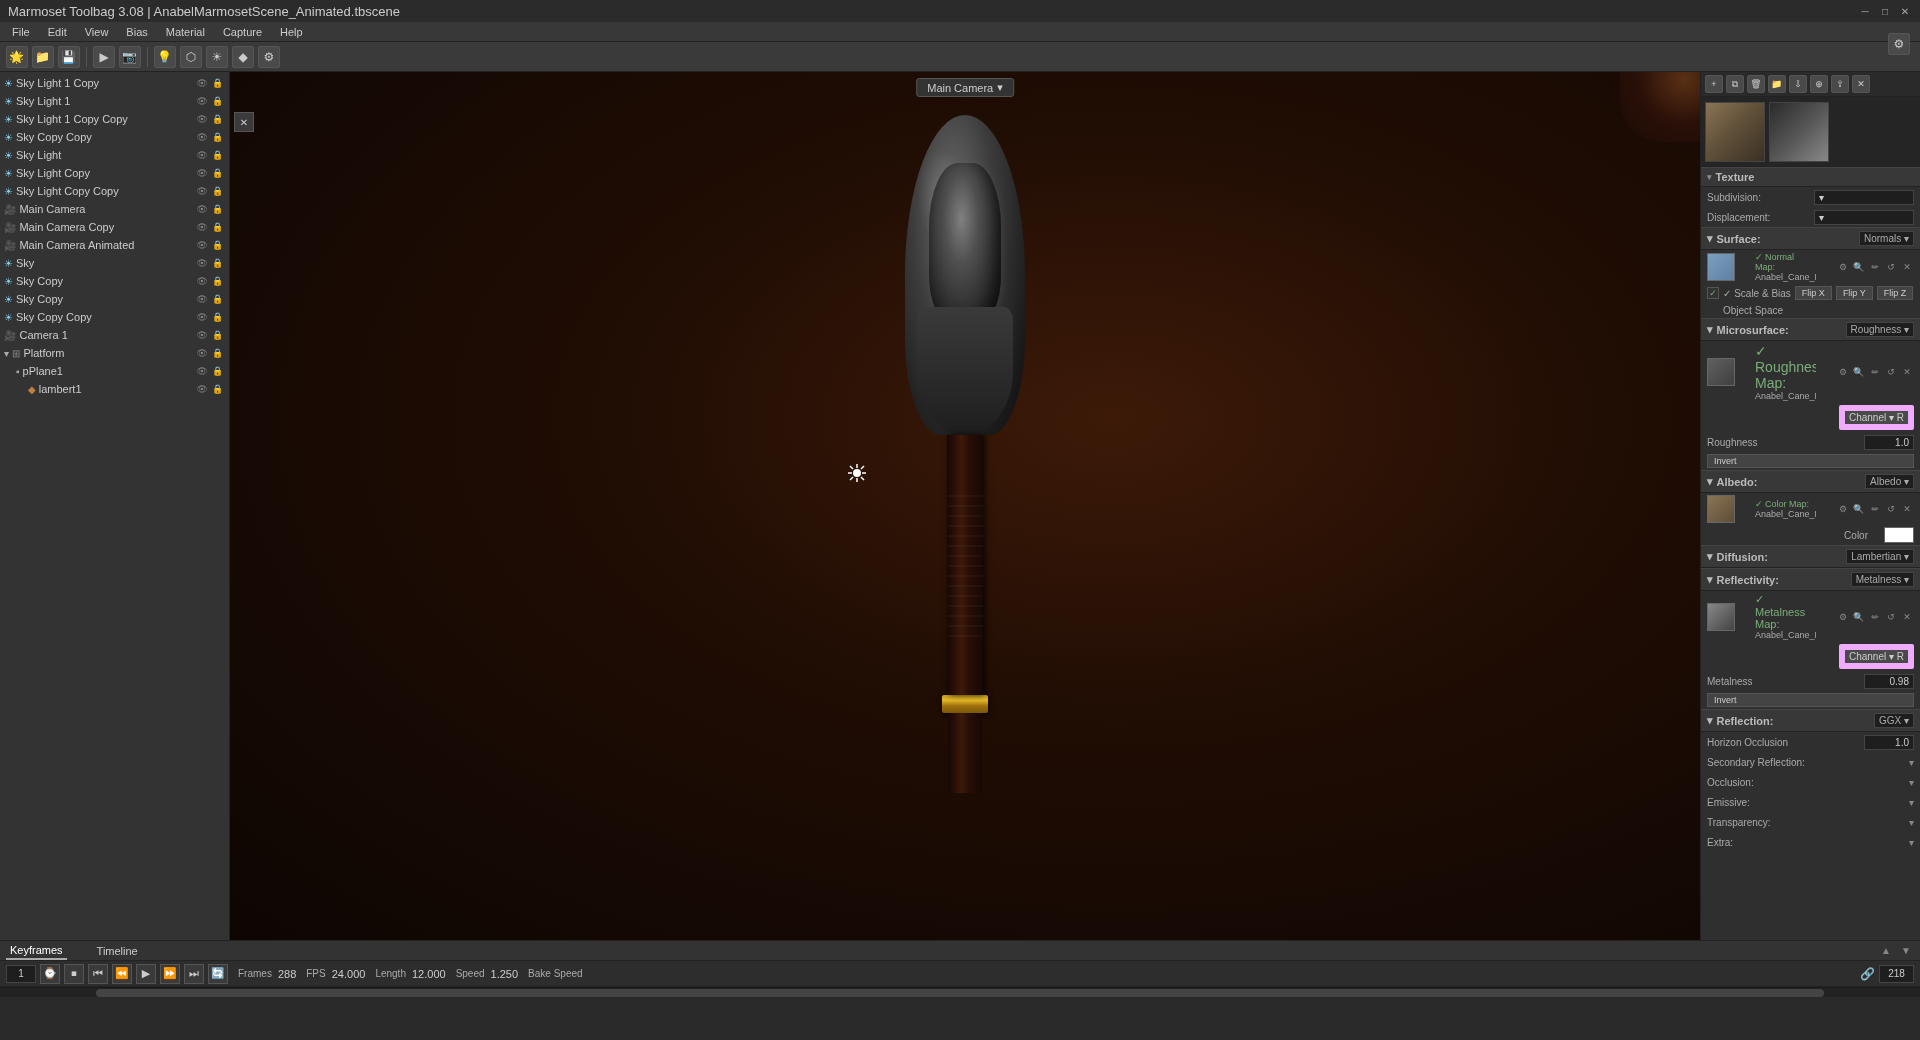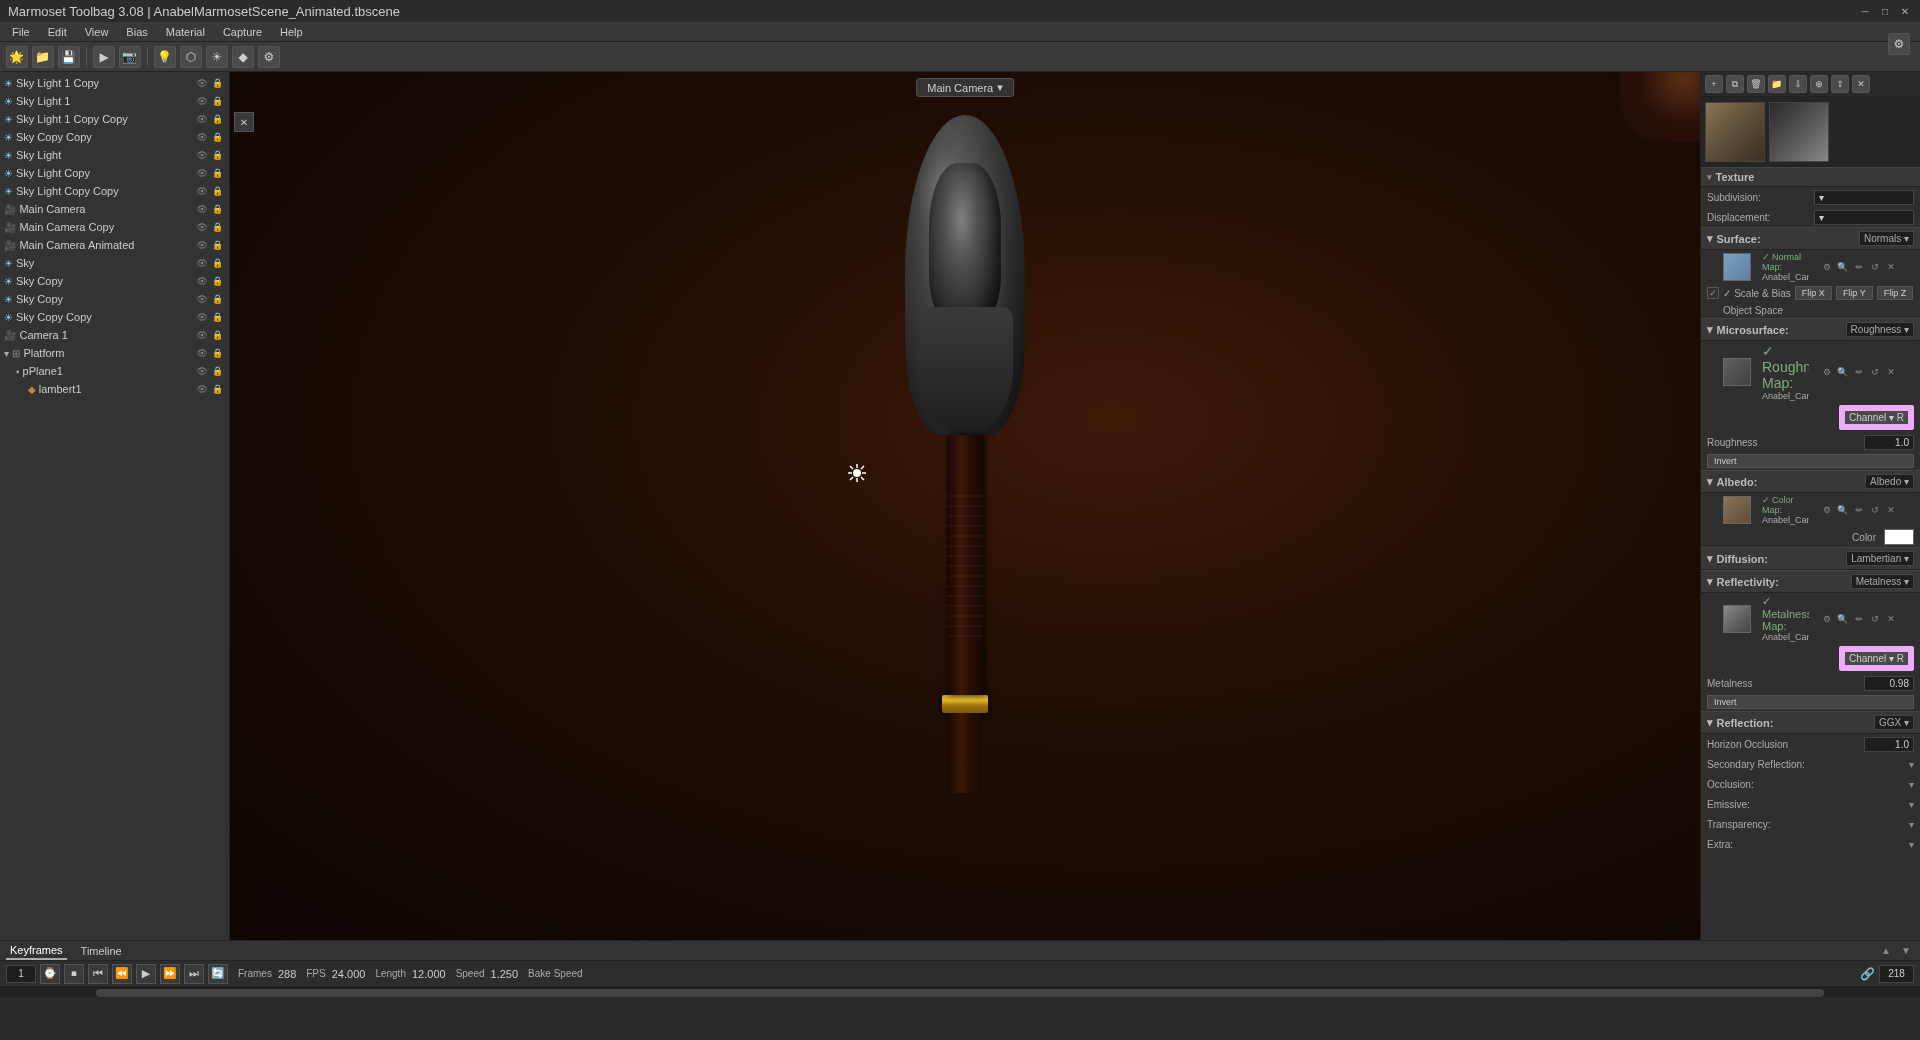--- a/index.html
+++ b/index.html
@@ -314,22 +314,22 @@
       font-size: 10px;
       background: #1e1e1e;
       border: 1px solid #444;
       padding: 1px 4px;
       min-width: 80px;
     }
 
     .map-row {
       display: flex;
       align-items: center;
-      padding: 2px 22px;
-      gap: 11px;
+      padding: 2px 6px;
+      gap: 20px;
     }
     .map-thumb {
       width: 28px;
       height: 28px;
       background: #555;
       border: 1px solid #666;
       flex-shrink: 0;
     }
     .map-thumb-normal {
       background: linear-gradient(135deg, #7ba0c0, #6080a0);
@@ -463,21 +463,21 @@
       flex-direction: column;
     }
 
     #timeline-header {
       height: 20px;
       background: #333;
       border-bottom: 1px solid #222;
       display: flex;
       align-items: center;
       padding: 0 6px;
-      gap: 10px;
+      gap: 26px;
     }
     .timeline-tab {
       font-size: 11px;
       color: #ccc;
       cursor: pointer;
       padding: 2px 4px;
     }
     .timeline-tab.active {
       color: #fff;
       border-bottom: 2px solid #aaa;
@@ -1006,21 +1006,21 @@
         <div class="map-ctrl-btn">⚙</div>
         <div class="map-ctrl-btn">🔍</div>
         <div class="map-ctrl-btn">✏</div>
         <div class="map-ctrl-btn">↺</div>
         <div class="map-ctrl-btn">✕</div>
       </div>
     </div>
 
     <div class="channel-row">
       <div style="flex:1;"></div>
-      <span style="font-size:10px;color:#aaa;margin-right:4px;">Color</span>
+      <span style="font-size:10px;color:#aaa;margin-right:12px;">Color</span>
       <div class="color-swatch"></div>
     </div>
 
     <div class="section-title-with-value">
       <div class="section-left">
         <span class="collapse-arrow">▾</span>
         <span>Diffusion:</span>
       </div>
       <div class="section-right">Lambertian ▾</div>
     </div>

